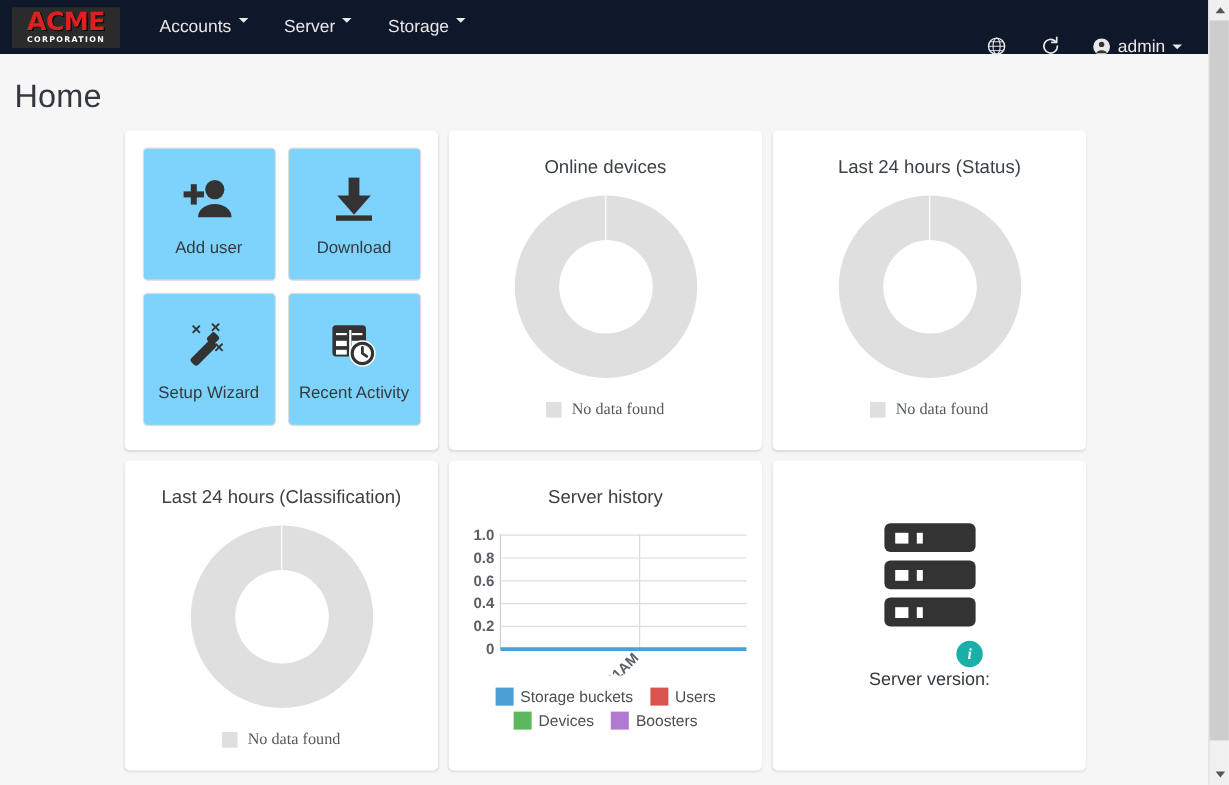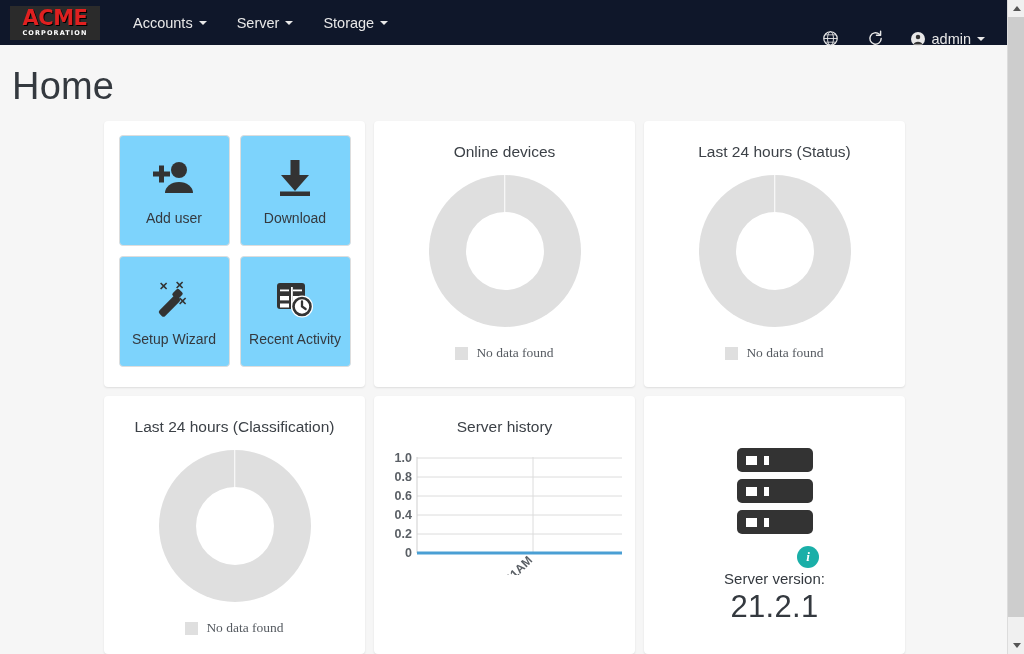--- a/index.html
+++ b/index.html
@@ -49,21 +49,21 @@
     font-weight: bold;
     letter-spacing: 1.1px;
     font-family: "DejaVu Sans", sans-serif;
     margin-top: 1px;
   }
   .nav-items { display: flex; align-items: center; gap: 0px; }
   .nav-item {
     color: #e8e8e8;
     font-size: 14.5px;
     padding: 12px 15px;
-    display: flex; align-items: center; gap: 6px;
+    display: flex; align-items: flex-start; gap: 6px;
     cursor: pointer;
     white-space: nowrap;
   }
   .caret {
     width: 0; height: 0;
     border-left: 4px solid transparent;
     border-right: 4px solid transparent;
     border-top: 4px solid #e8e8e8;
     display: inline-block;
   }
@@ -81,21 +81,21 @@
   }
   .nav-user {
     color: #e8e8e8; font-size: 14.5px;
     padding: 10px 12px;
     display: flex; align-items: center; gap: 6px;
     cursor: pointer;
   }
 
   
   .page-title {
-    font-size: 38px;
+    font-size: 27px;
     color: #34393f;
     font-weight: normal;
     padding: 20px 0 0 12px;
     letter-spacing: 0.2px;
   }
 
   
   .grid {
     display: flex;
     flex-wrap: wrap;
@@ -458,41 +458,58 @@
 
             <line x1="43" y1="12" x2="43" y2="108" stroke="#cfcfcf" stroke-width="1"></line>
 
             <line x1="159" y1="12" x2="159" y2="108" stroke="#dcdcdc" stroke-width="1"></line>
 
             <line x1="43" y1="108" x2="248" y2="108" stroke="#4a9fd4" stroke-width="3.2"></line>
 
             <text x="159" y="116" font-size="12" fill="#5a5f65" font-family="Liberation Sans, sans-serif" transform="rotate(-45 159 116)" text-anchor="end">11AM</text>
           </svg>
         </div>
+        <div class="legend-grid">
+          <div class="legend-entry">
+            <span class="legend-box" style="background:#4a9fd4"></span>
+            <span>Storage buckets</span>
+          </div>
+          <div class="legend-entry">
+            <span class="legend-box" style="background:#d9534f"></span>
+            <span>Users</span>
+          </div>
+          <div class="legend-entry">
+            <span class="legend-box" style="background:#5cb85c"></span>
+            <span>Devices</span>
+          </div>
+          <div class="legend-entry">
+            <span class="legend-box" style="background:#b07ad0"></span>
+            <span>Boosters</span>
+          </div>
+        </div>
       </div>
 
       <div class="card card-tall2">
         <div class="server-panel">
           <div class="rack">
             <div class="rack-unit">
               <span class="led-wide"></span>
               <span class="led-narrow"></span>
             </div>
             <div class="rack-unit">
               <span class="led-wide"></span>
               <span class="led-narrow"></span>
             </div>
             <div class="rack-unit">
               <span class="led-wide"></span>
               <span class="led-narrow"></span>
             </div>
           </div>
           <div class="info-badge">i</div>
           <div class="server-version-label">Server version:</div>
-          <div class="server-version-value">21.2.1</div>
         </div>
       </div>
 
     </div>
   </div>
 
   <div class="scrollbar">
     <div class="sb-arrow">
       <span class="tri-up"></span>
     </div>

